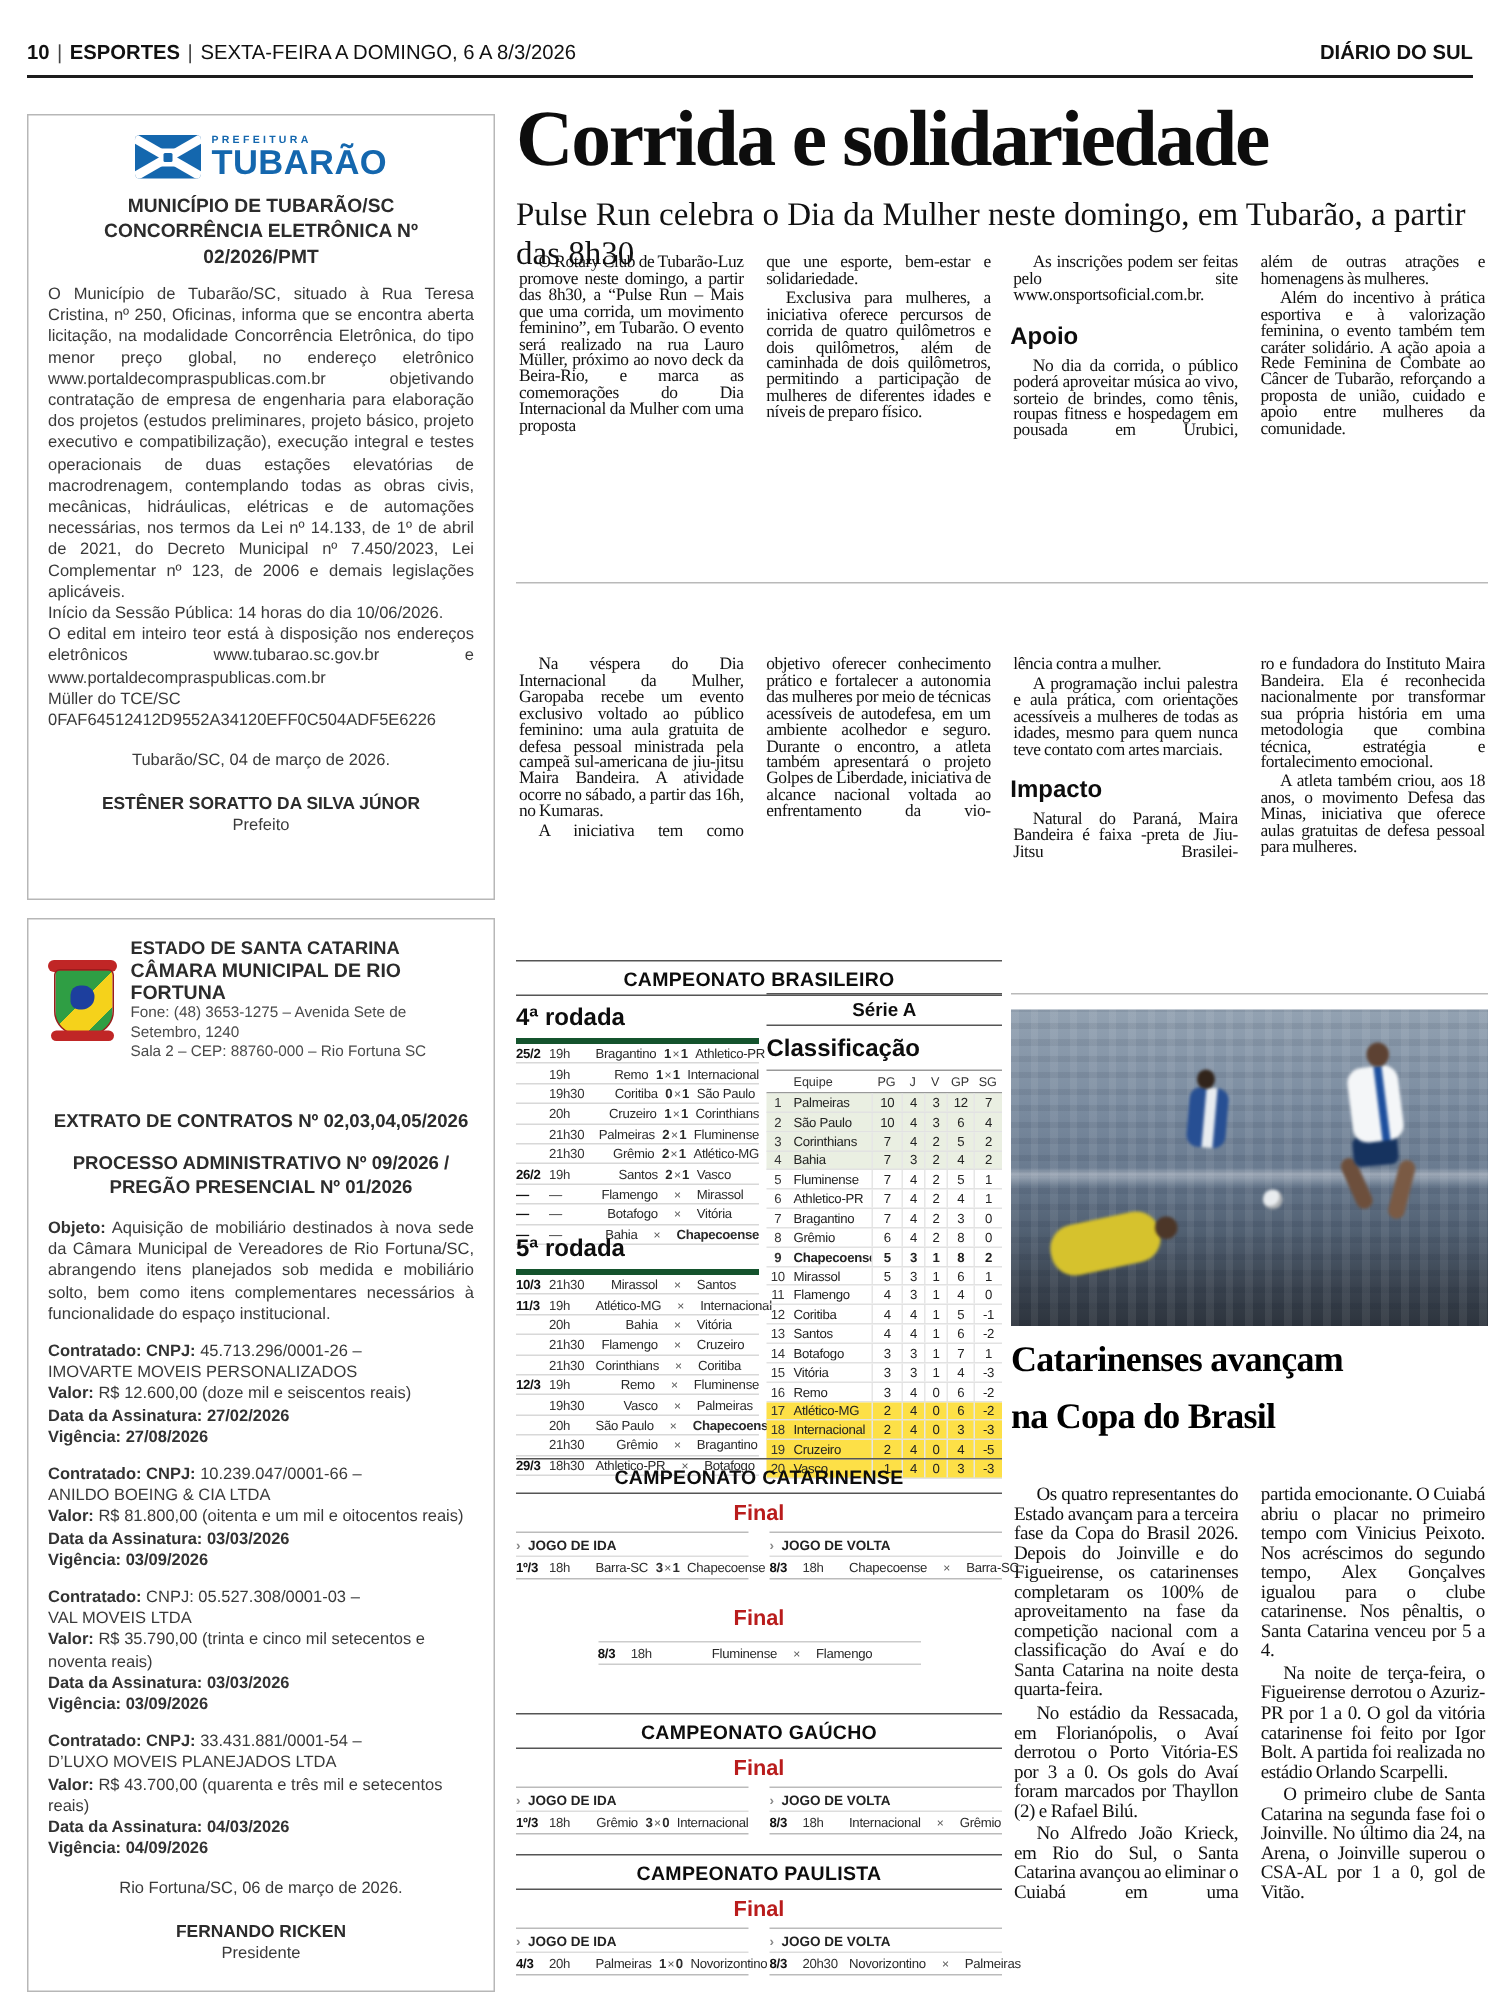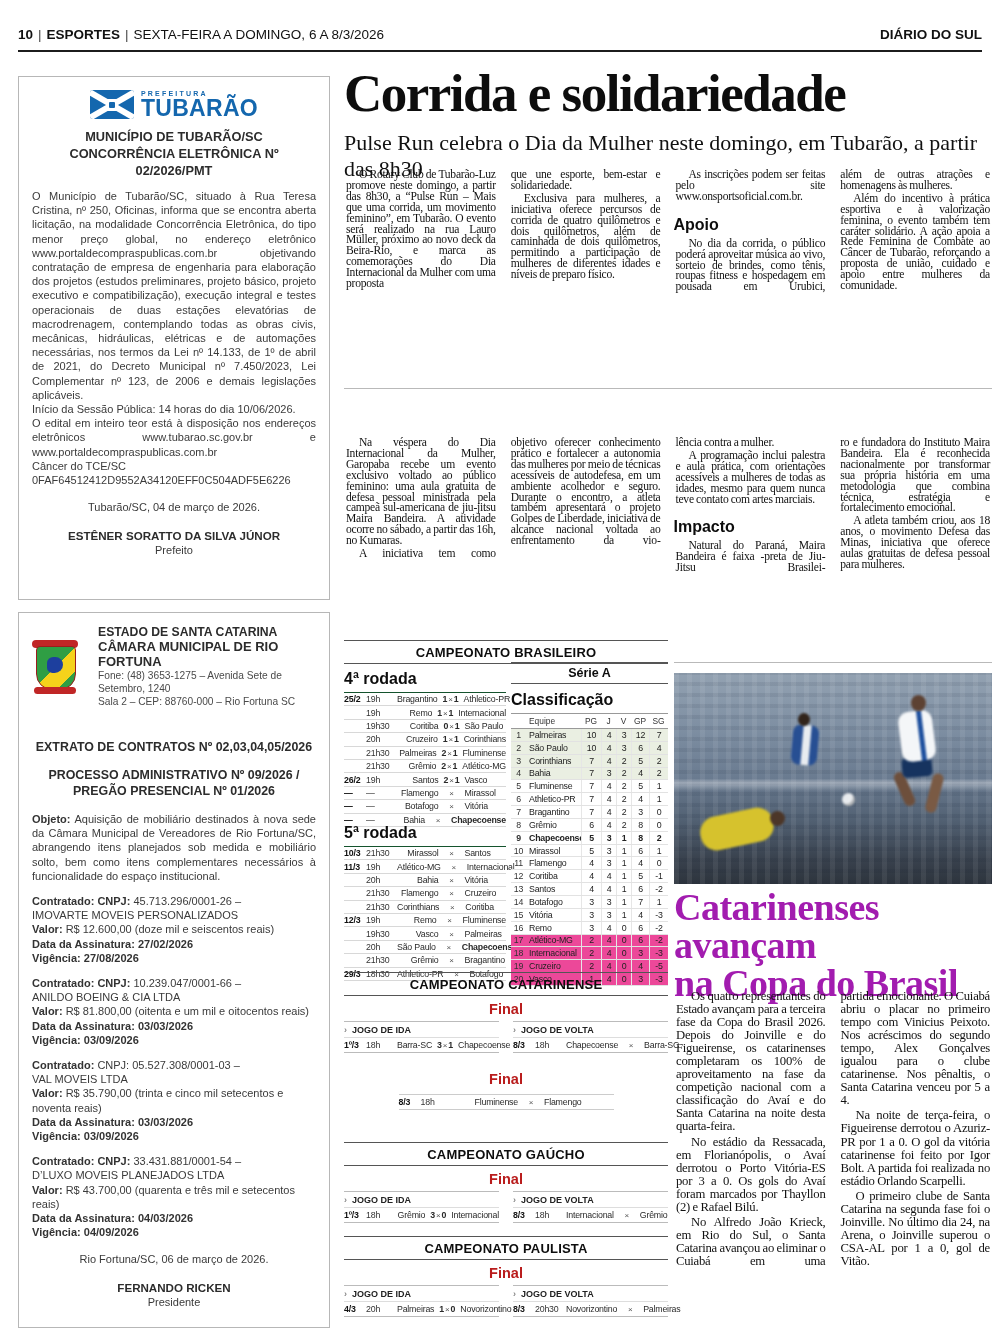--- a/index.html
+++ b/index.html
@@ -28,21 +28,21 @@
   .tub-flag .crest i{display:block;width:6px;height:6px;margin:3px;background:#1467ae;border-radius:1px;}
   .tub-word .pref{font-size:7px;font-weight:bold;letter-spacing:2.2px;color:#1467ae;}
   .tub-word .name{font-size:23px;font-weight:bold;letter-spacing:0.3px;color:#1467ae;line-height:22px;}
   .tub-h{text-align:center;font-weight:bold;font-size:12.8px;color:#2c2c2c;line-height:17px;}
   .tub-body{margin-top:10px;}
   .tub-body p{font-size:11px;line-height:14.2px;text-align:justify;margin:0;color:#3a3a3a;}
   .ad-place{text-align:center;font-size:11px;margin-top:14px;color:#3a3a3a;}
   .ad-signer{text-align:center;font-size:11.6px;font-weight:bold;margin-top:16px;color:#2c2c2c;}
   .ad-role{text-align:center;font-size:11px;margin-top:2px;color:#3a3a3a;}
 
-  .cam-head{display:flex;gap:20px;align-items:center;margin-top:2px;}
+  .cam-head{display:flex;gap:9px;align-items:center;margin-top:2px;}
   .cam-crest{width:46px;height:54px;flex:0 0 auto;position:relative;}
   .cam-shield{position:absolute;left:4px;top:6px;width:38px;height:42px;border-radius:4px 4px 16px 16px;
               background:linear-gradient(135deg,#2f9e44 0 48%,#f5d21b 48% 78%,#2f9e44 78%);border:1px solid #9b1c1c;}
   .cam-shield .map{position:absolute;left:10px;top:10px;width:16px;height:16px;background:#1d3f9e;border-radius:45% 55% 60% 40%;}
   .cam-ribbon-t{position:absolute;left:0;top:0;width:46px;height:8px;background:#c02626;border-radius:4px;}
   .cam-ribbon-b{position:absolute;left:2px;bottom:0;width:42px;height:7px;background:#c02626;border-radius:4px;}
   .cam-t1{font-weight:bold;font-size:12.2px;color:#2c2c2c;}
   .cam-t2{font-weight:bold;font-size:13px;color:#2c2c2c;}
   .cam-c{font-size:10.2px;color:#4a4a4a;line-height:13px;}
   .cam-h1{text-align:center;font-weight:bold;font-size:12.4px;color:#2c2c2c;margin-top:32px;}
@@ -74,21 +74,21 @@
   #div2{left:674px;width:318px;top:662px;}
 
   
   .sec-title{border-top:1px solid #555;border-bottom:1px solid #555;text-align:center;
              font-weight:bold;font-size:13px;letter-spacing:0.2px;color:#0d0d0d;padding:4px 0 3px;}
   #camp-bras{position:absolute;left:344px;top:640px;width:324px;}
   .fxcol{position:absolute;width:162px;left:344px;}
   #rodada4{top:670px;}
   #rodada5{top:824px;}
   .rodada-h{font-size:16px;font-weight:bold;color:#0d0d0d;margin:0 0 4px;}
-  .fxlist{border-top:1px solid #14532d;}
+  .fxlist{border-top:4px solid #14532d;}
   .fx{display:grid;grid-template-columns:22px 31px 1fr 26px 1fr;align-items:center;
       border-bottom:1px solid #d8d8d8;height:12.4px;font-size:8.8px;letter-spacing:-0.2px;
       color:#2a2a2a;white-space:nowrap;}
   .fx .fd{font-weight:bold;color:#111;}
   .fx .ft{color:#333;}
   .fx .fh{text-align:right;}
   .fx .fs{text-align:center;}
   .fx .fs b{font-weight:bold;}
   .fx .fs .x{color:#555;font-size:8px;padding:0 1px;}
   .fx .fa{text-align:left;}
@@ -101,21 +101,21 @@
   .st-head,.st-row{display:grid;grid-template-columns:15px 1fr 20px 15px 15px 18px 19px;align-items:center;}
   .st-head{font-size:8.4px;color:#333;border-top:1px solid #999;border-bottom:1px solid #999;height:14px;}
   .st-head span{text-align:center;}
   .st-head .eq{text-align:left;padding-left:3px;}
   .st-row{height:11.85px;font-size:8.8px;letter-spacing:-0.2px;color:#222;border-bottom:1px solid #e2e2e2;}
   .st-row .pos{text-align:center;color:#333;}
   .st-row .team{padding-left:3px;overflow:hidden;white-space:nowrap;}
   .st-row .num{text-align:center;border-left:1px solid #e6e6e6;align-self:stretch;display:flex;
                align-items:center;justify-content:center;}
   .st-row.z-top{background:#eaefe2;}
-  .st-row.z-bot{background:#ec4899;}
+  .st-row.z-bot{background:#fde047;}
   .st-row.bold{font-weight:bold;}
 
   .cup{position:absolute;left:344px;width:324px;}
   #cup-cat{top:972px;} #cup-car{top:1066px;} #cup-gau{top:1142px;} #cup-pau{top:1236px;}
   .final-h{text-align:center;font-weight:bold;font-size:14.5px;color:#b91c1c;padding:5px 0 4px;}
   .legs{display:flex;gap:14px;}
   .leg{flex:1;min-width:0;}
   .leg-h{display:flex;align-items:center;gap:5px;border-top:1px solid #bbb;padding:3px 0 2px;
          font-size:9px;font-weight:bold;color:#222;}
   .leg-h .arrow{color:#888;font-weight:bold;}
@@ -141,21 +141,21 @@
   .p1-leg2{width:11px;height:36px;right:82px;top:98px;border-radius:6px;background:#6d4f3c;transform:rotate(-24deg);}
   .p2-body{width:74px;height:34px;left:26px;bottom:38px;border-radius:16px;background:#d6c22d;transform:rotate(-12deg);}
   .p2-head{width:15px;height:15px;left:96px;bottom:58px;border-radius:50%;background:#4c3628;}
   .p3-torso{width:26px;height:40px;left:118px;top:52px;border-radius:8px;
             background:linear-gradient(90deg,#274f93 0 40%,#e8ecf0 40% 70%,#274f93 70%);transform:rotate(5deg);}
   .p3-head{width:12px;height:13px;left:124px;top:40px;border-radius:50%;background:#31241b;}
   .ball{width:13px;height:13px;left:168px;top:120px;border-radius:50%;background:#e9ecef;box-shadow:inset -2px -2px 0 rgba(0,0,0,.25);}
 
   
   .a3-title{position:absolute;left:674px;top:888px;width:318px;font-family:"Liberation Serif",serif;
-            font-weight:bold;font-size:38px;line-height:38px;letter-spacing:-0.5px;color:#a21caf;}
+            font-weight:bold;font-size:24px;line-height:38px;letter-spacing:-0.5px;color:#000000;}
   .a3-cols{position:absolute;left:674px;top:988px;width:318px;height:346px;}
   .a3-cols p{font-size:12.7px;line-height:13.05px;text-indent:15px;}
 </style>
 </head>
 <body>
 
 <div id="page">
 
   <div class="hdr">
     <div>
@@ -178,21 +178,21 @@
         <div class="pref">PREFEITURA</div>
         <div class="name">TUBARÃO</div>
       </div>
     </div>
     <div class="tub-h">MUNICÍPIO DE TUBARÃO/SC</div>
     <div class="tub-h">CONCORRÊNCIA ELETRÔNICA Nº 02/2026/PMT</div>
     <div class="tub-body">
         <p>O Município de Tubarão/SC, situado à Rua Teresa Cristina, nº 250, Oficinas, informa que se encontra aberta licitação, na modalidade Concorrência Eletrônica, do tipo menor preço global, no endereço eletrônico www.portaldecompraspublicas.com.br objetivando contratação de empresa de engenharia para elaboração dos projetos (estudos preliminares, projeto básico, projeto executivo e compatibilização), execução integral e testes operacionais de duas estações elevatórias de macrodrenagem, contemplando todas as obras civis, mecânicas, hidráulicas, elétricas e de automações necessárias, nos termos da Lei nº 14.133, de 1º de abril de 2021, do Decreto Municipal nº 7.450/2023, Lei Complementar nº 123, de 2006 e demais legislações aplicáveis.</p>
         <p>Início da Sessão Pública: 14 horas do dia 10/06/2026.</p>
         <p>O edital em inteiro teor está à disposição nos endereços eletrônicos www.tubarao.sc.gov.br e www.portaldecompraspublicas.com.br</p>
-        <p>Câncer do TCE/SC</p>
+        <p>Müller do TCE/SC</p>
         <p>0FAF64512412D9552A34120EFF0C504ADF5E6226</p>
       </div>
     <div class="ad-place">Tubarão/SC, 04 de março de 2026.</div>
     <div class="ad-signer">ESTÊNER SORATTO DA SILVA JÚNOR</div>
     <div class="ad-role">Prefeito</div>
   </div>
 
   <div class="adbox" id="camara-box">
     <div class="cam-head">
       <div class="cam-crest">

